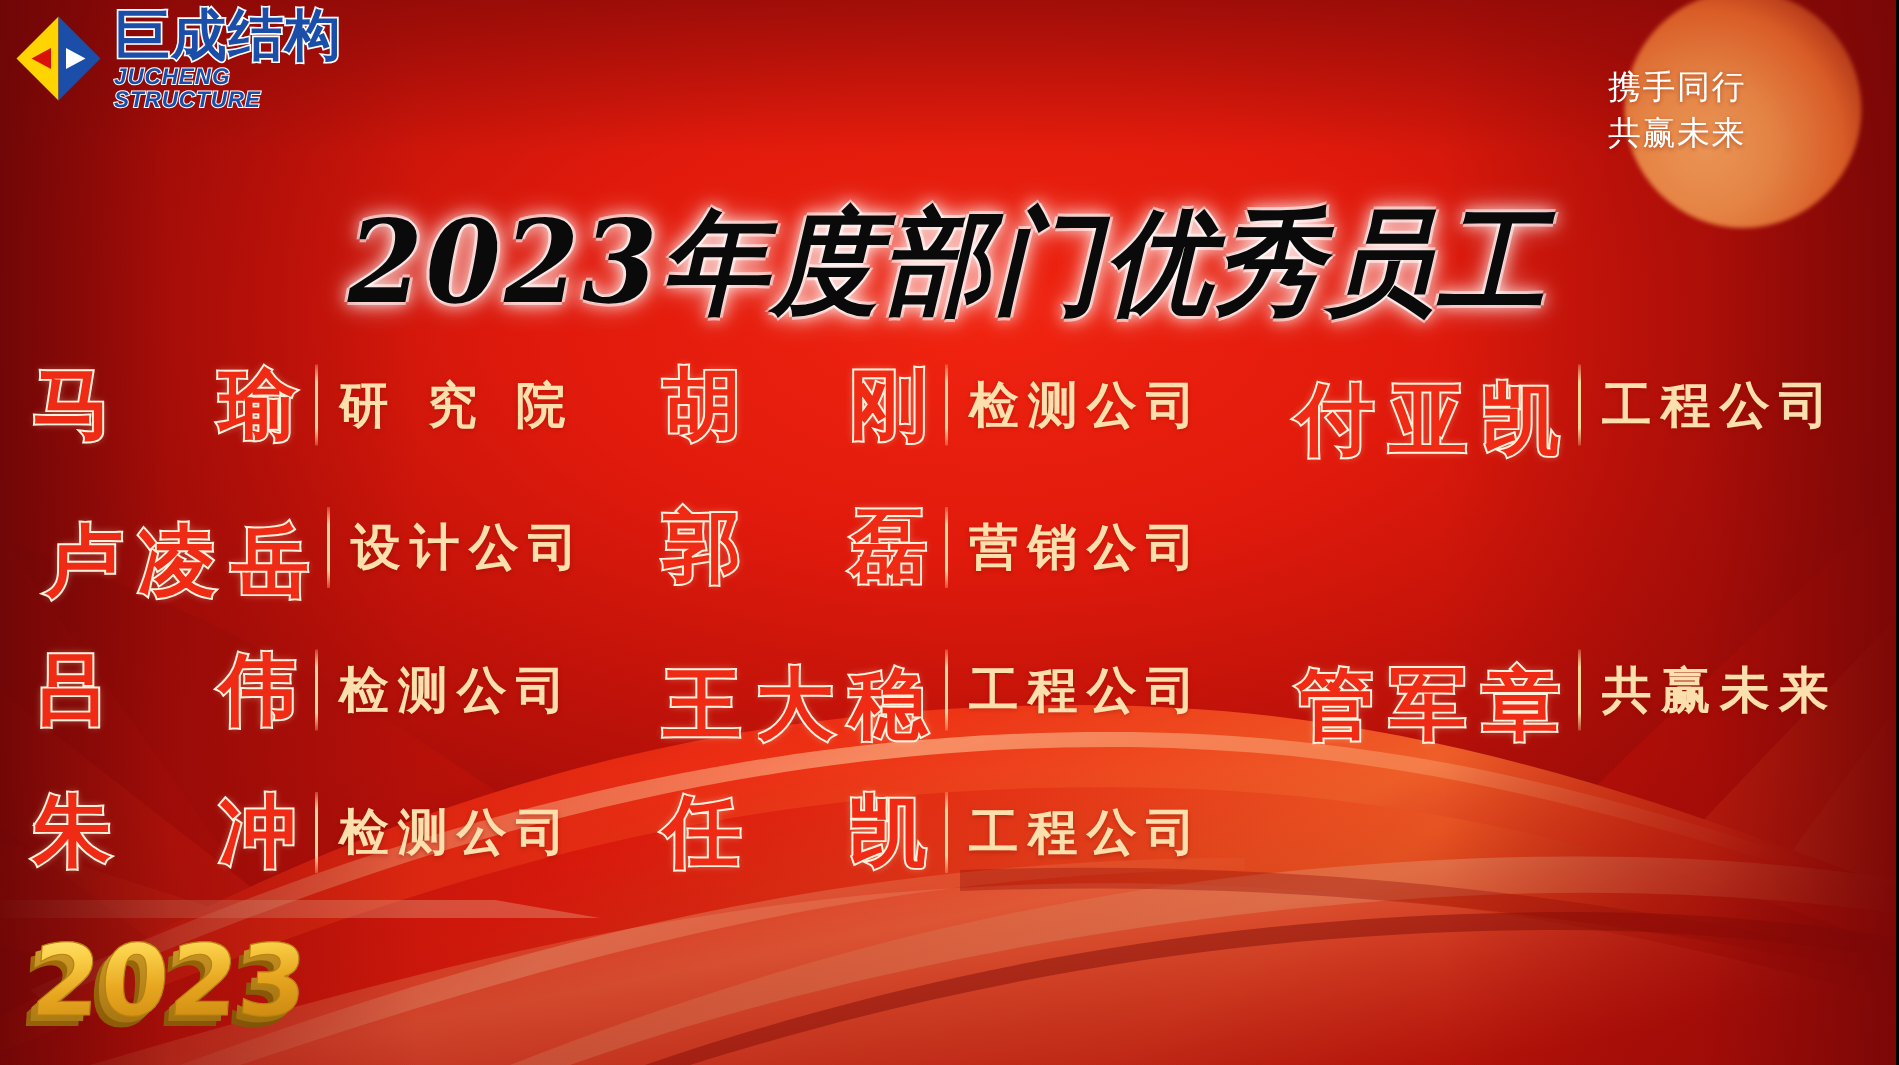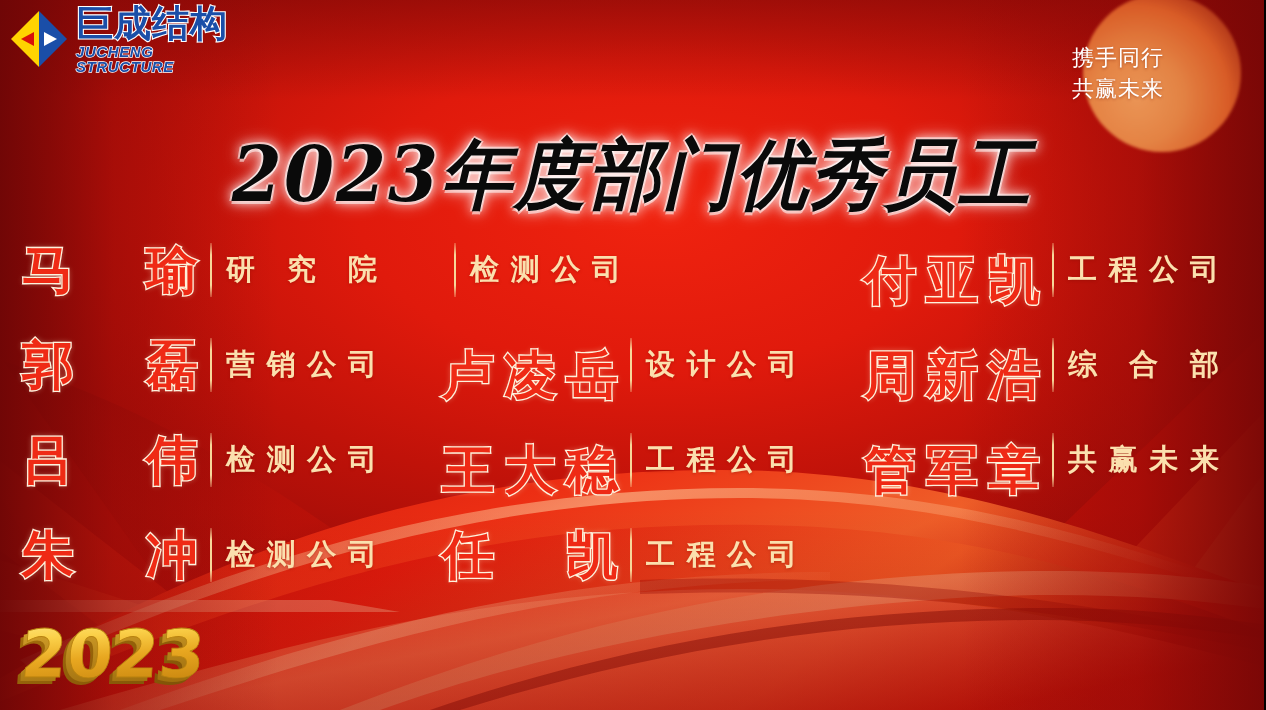--- a/index.html
+++ b/index.html
@@ -143,21 +143,21 @@
 
   .divider {
     width: 2px;
     height: 54px;
     margin: 0 14px 0 12px;
     background: linear-gradient(180deg, rgba(255,225,170,.25), #f7d79a 22%, #f7d79a 78%, rgba(255,225,170,.25));
     flex: none;
   }
 
   .dept {
-    font-size: 29px;
+    font-size: 33px;
     font-weight: 700;
     color: #fbe0ae;
     letter-spacing: 1px;
     white-space: nowrap;
     line-height: 1;
     text-shadow: 0 1px 3px rgba(120,15,0,.35);
     display: inline-block;
     text-align: justify;
     text-align-last: justify;
     min-width: 152px;
@@ -270,45 +270,41 @@
 
   <div class="roster">
 
     <div class="roster-row">
       <div class="cell c1">
         <span class="person-name w2">马瑜</span>
         <span class="divider"></span>
         <span class="dept">研究院</span>
       </div>
       <div class="cell c2">
+        <span class="person-name w2">胡刚</span>
         <span class="divider"></span>
         <span class="dept">检测公司</span>
       </div>
       <div class="cell c3">
         <span class="person-name w3">付亚凯</span>
         <span class="divider"></span>
         <span class="dept">工程公司</span>
       </div>
     </div>
 
     <div class="roster-row">
+      <div class="cell c2">
+        <span class="person-name w3">卢凌岳</span>
+        <span class="divider"></span>
+        <span class="dept">设计公司</span>
+      </div>
       <div class="cell c1">
         <span class="person-name w2">郭磊</span>
         <span class="divider"></span>
         <span class="dept">营销公司</span>
-      </div>
-      <div class="cell c2">
-        <span class="person-name w3">卢凌岳</span>
-        <span class="divider"></span>
-        <span class="dept">设计公司</span>
-      </div>
-      <div class="cell c3">
-        <span class="person-name w3">周新浩</span>
-        <span class="divider"></span>
-        <span class="dept">综合部</span>
       </div>
     </div>
 
     <div class="roster-row">
       <div class="cell c1">
         <span class="person-name w2">吕伟</span>
         <span class="divider"></span>
         <span class="dept">检测公司</span>
       </div>
       <div class="cell c2">

